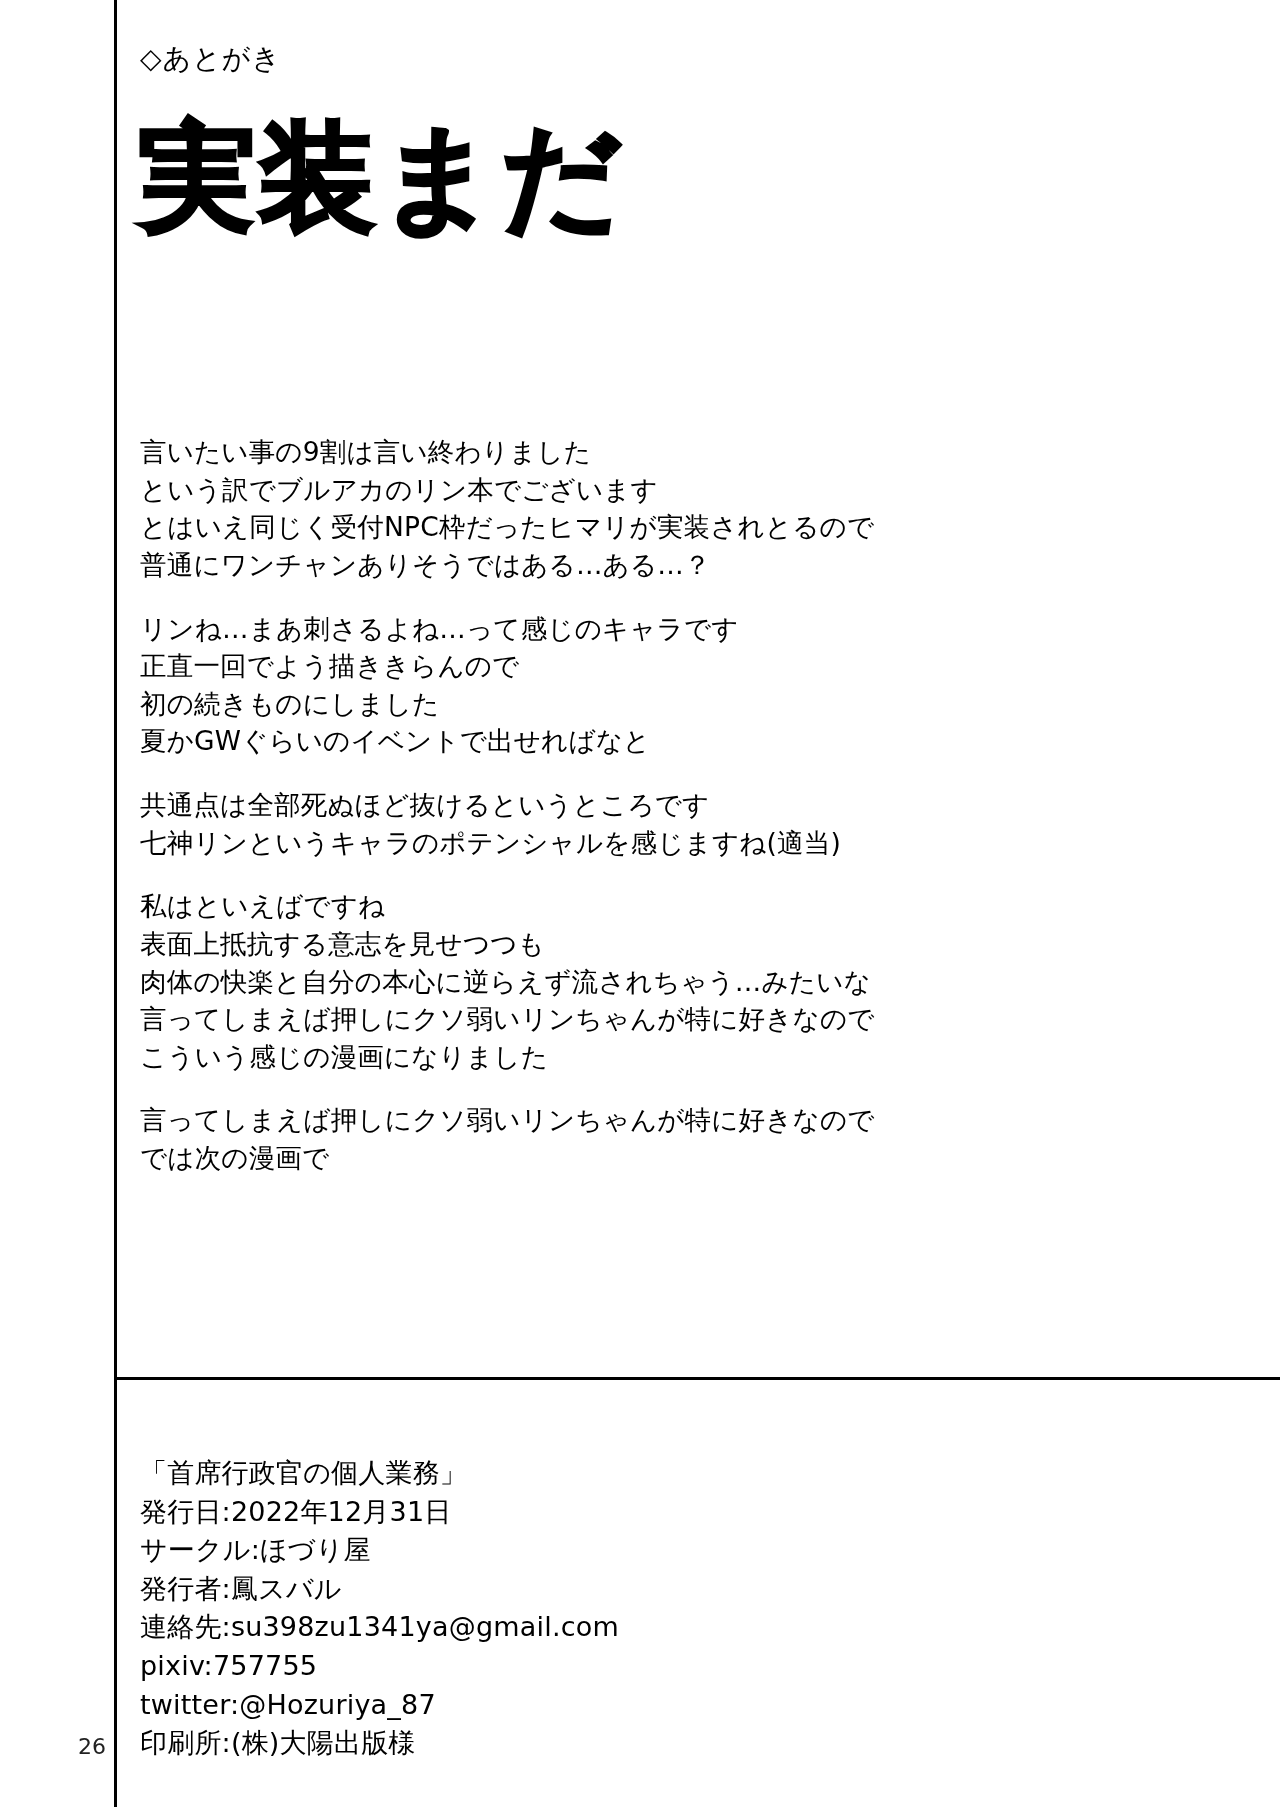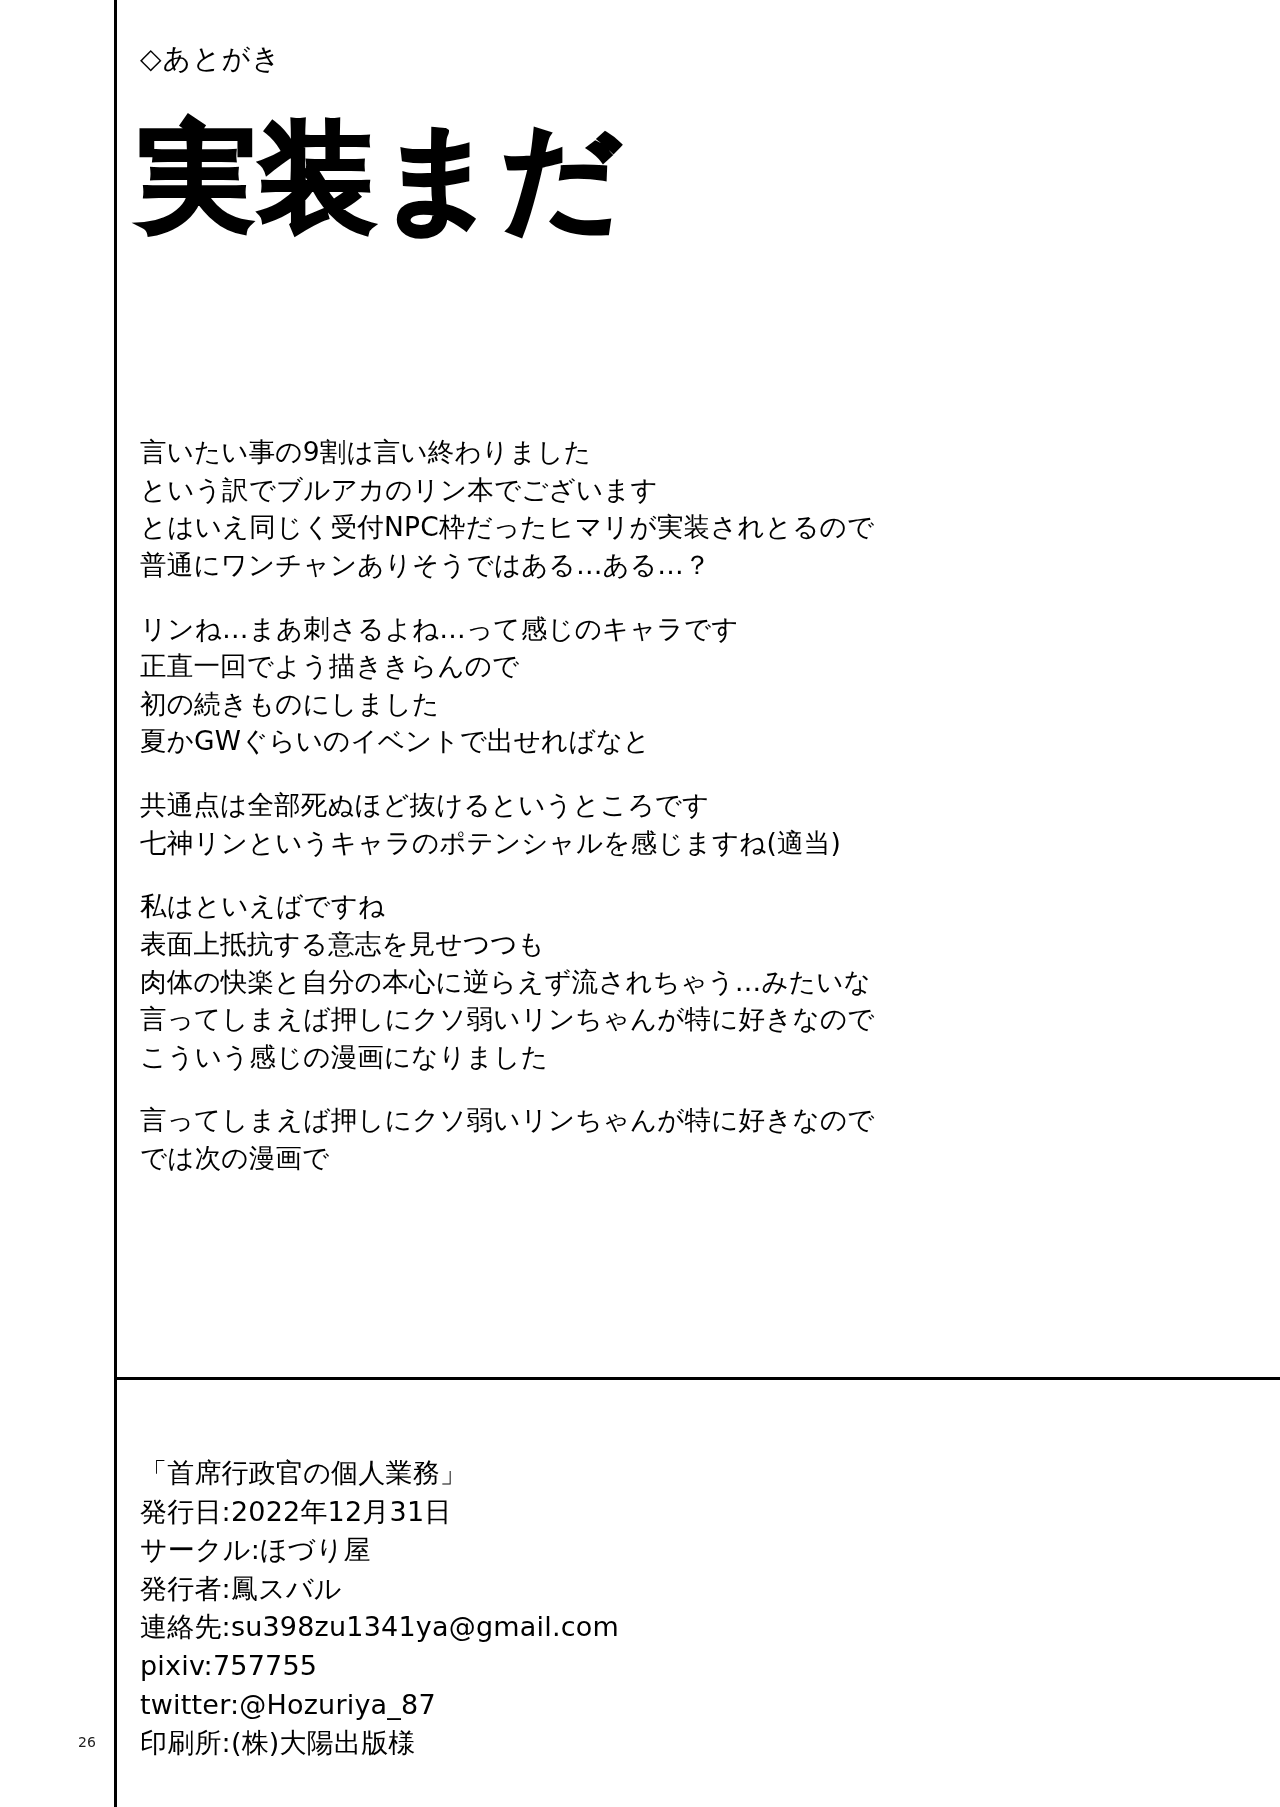--- a/index.html
+++ b/index.html
@@ -90,21 +90,21 @@
     white-space: pre-line;
   }
   .colophon .notice {
     margin-top: 30px;
   }
 
   .page-number {
     position: absolute;
     left: 78px;
     top: 1734px;
-    font-size: 14px;
+    font-size: 22px;
     color: #222;
   }
 </style>
 </head>
 <body>
 
 <div class="page-rule"></div>
 
 <div class="afterword-heading">◇あとがき</div>
 

